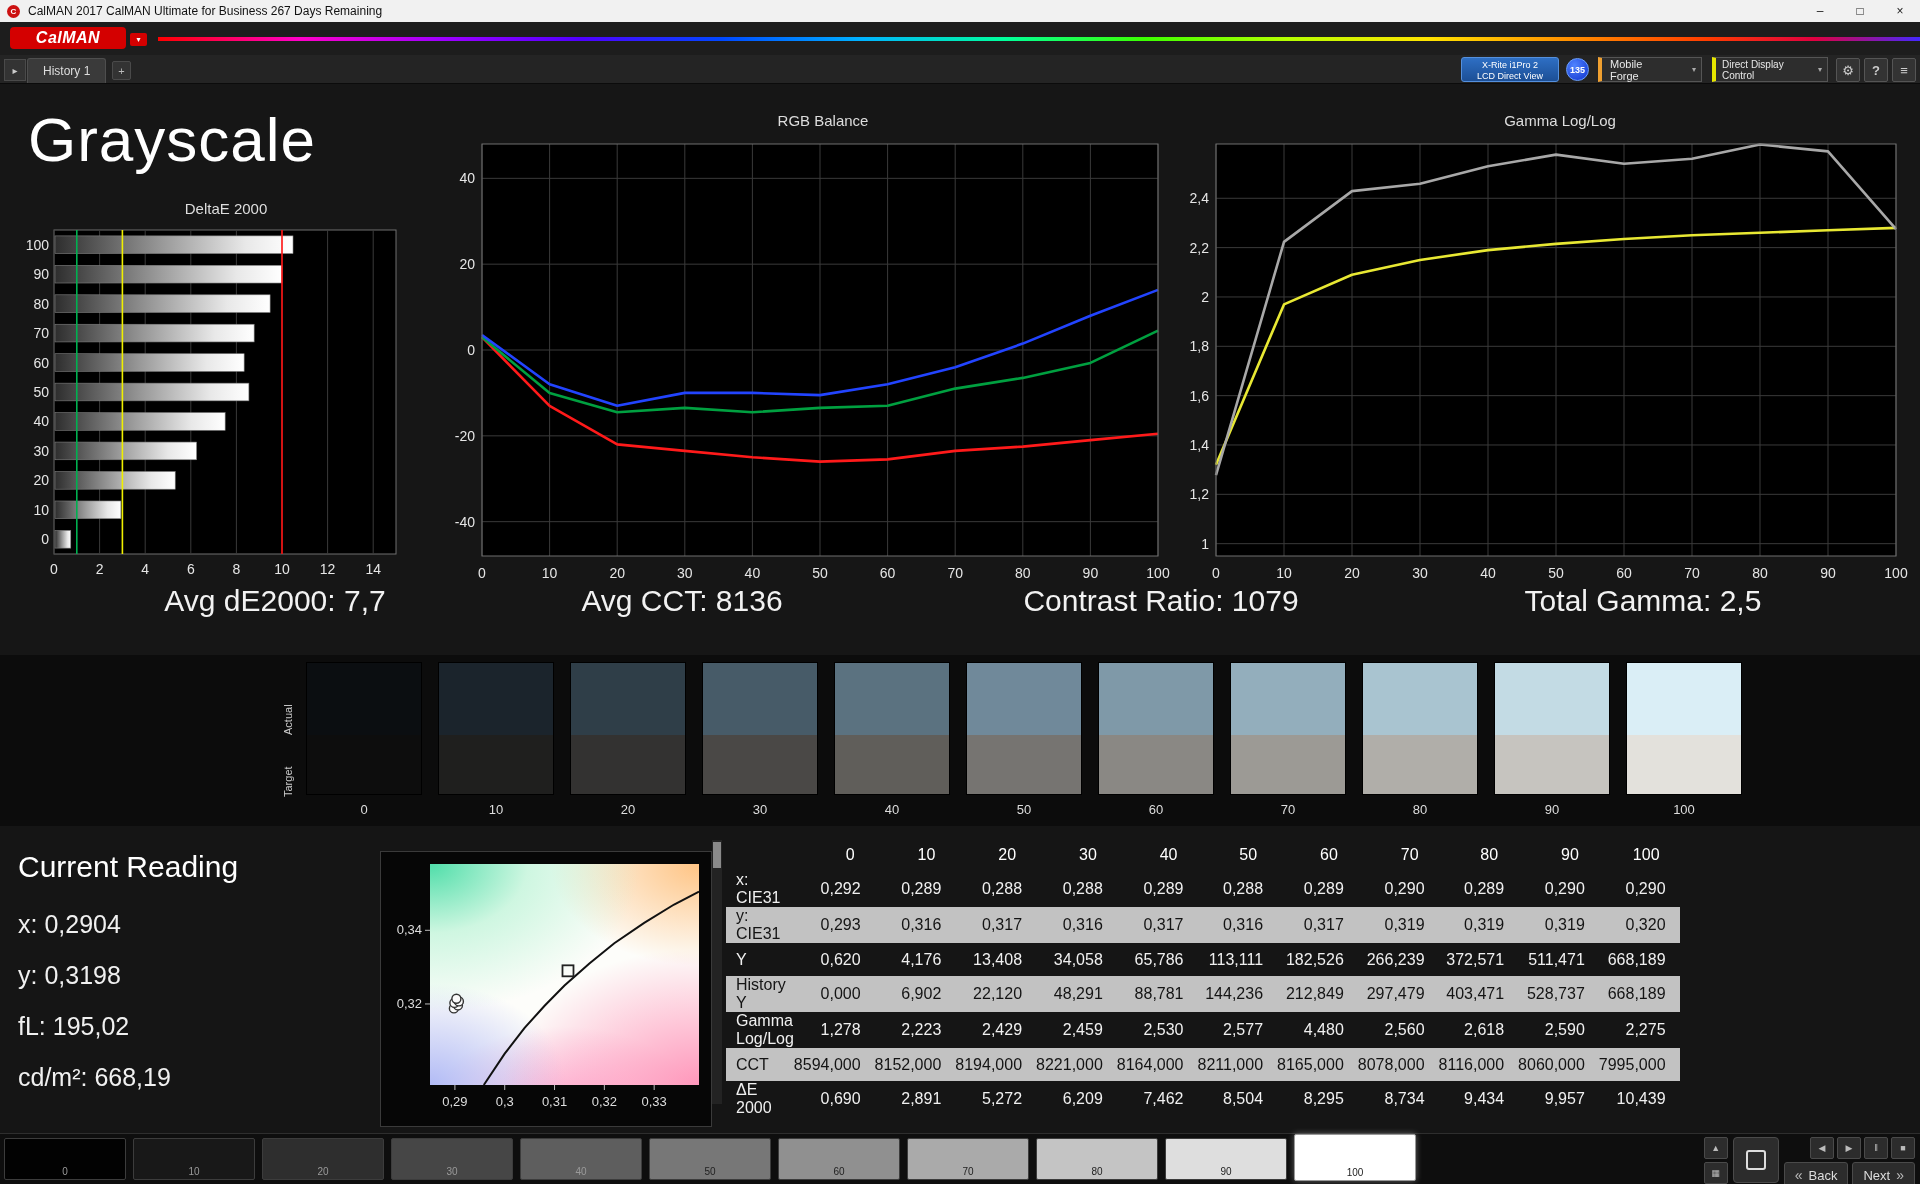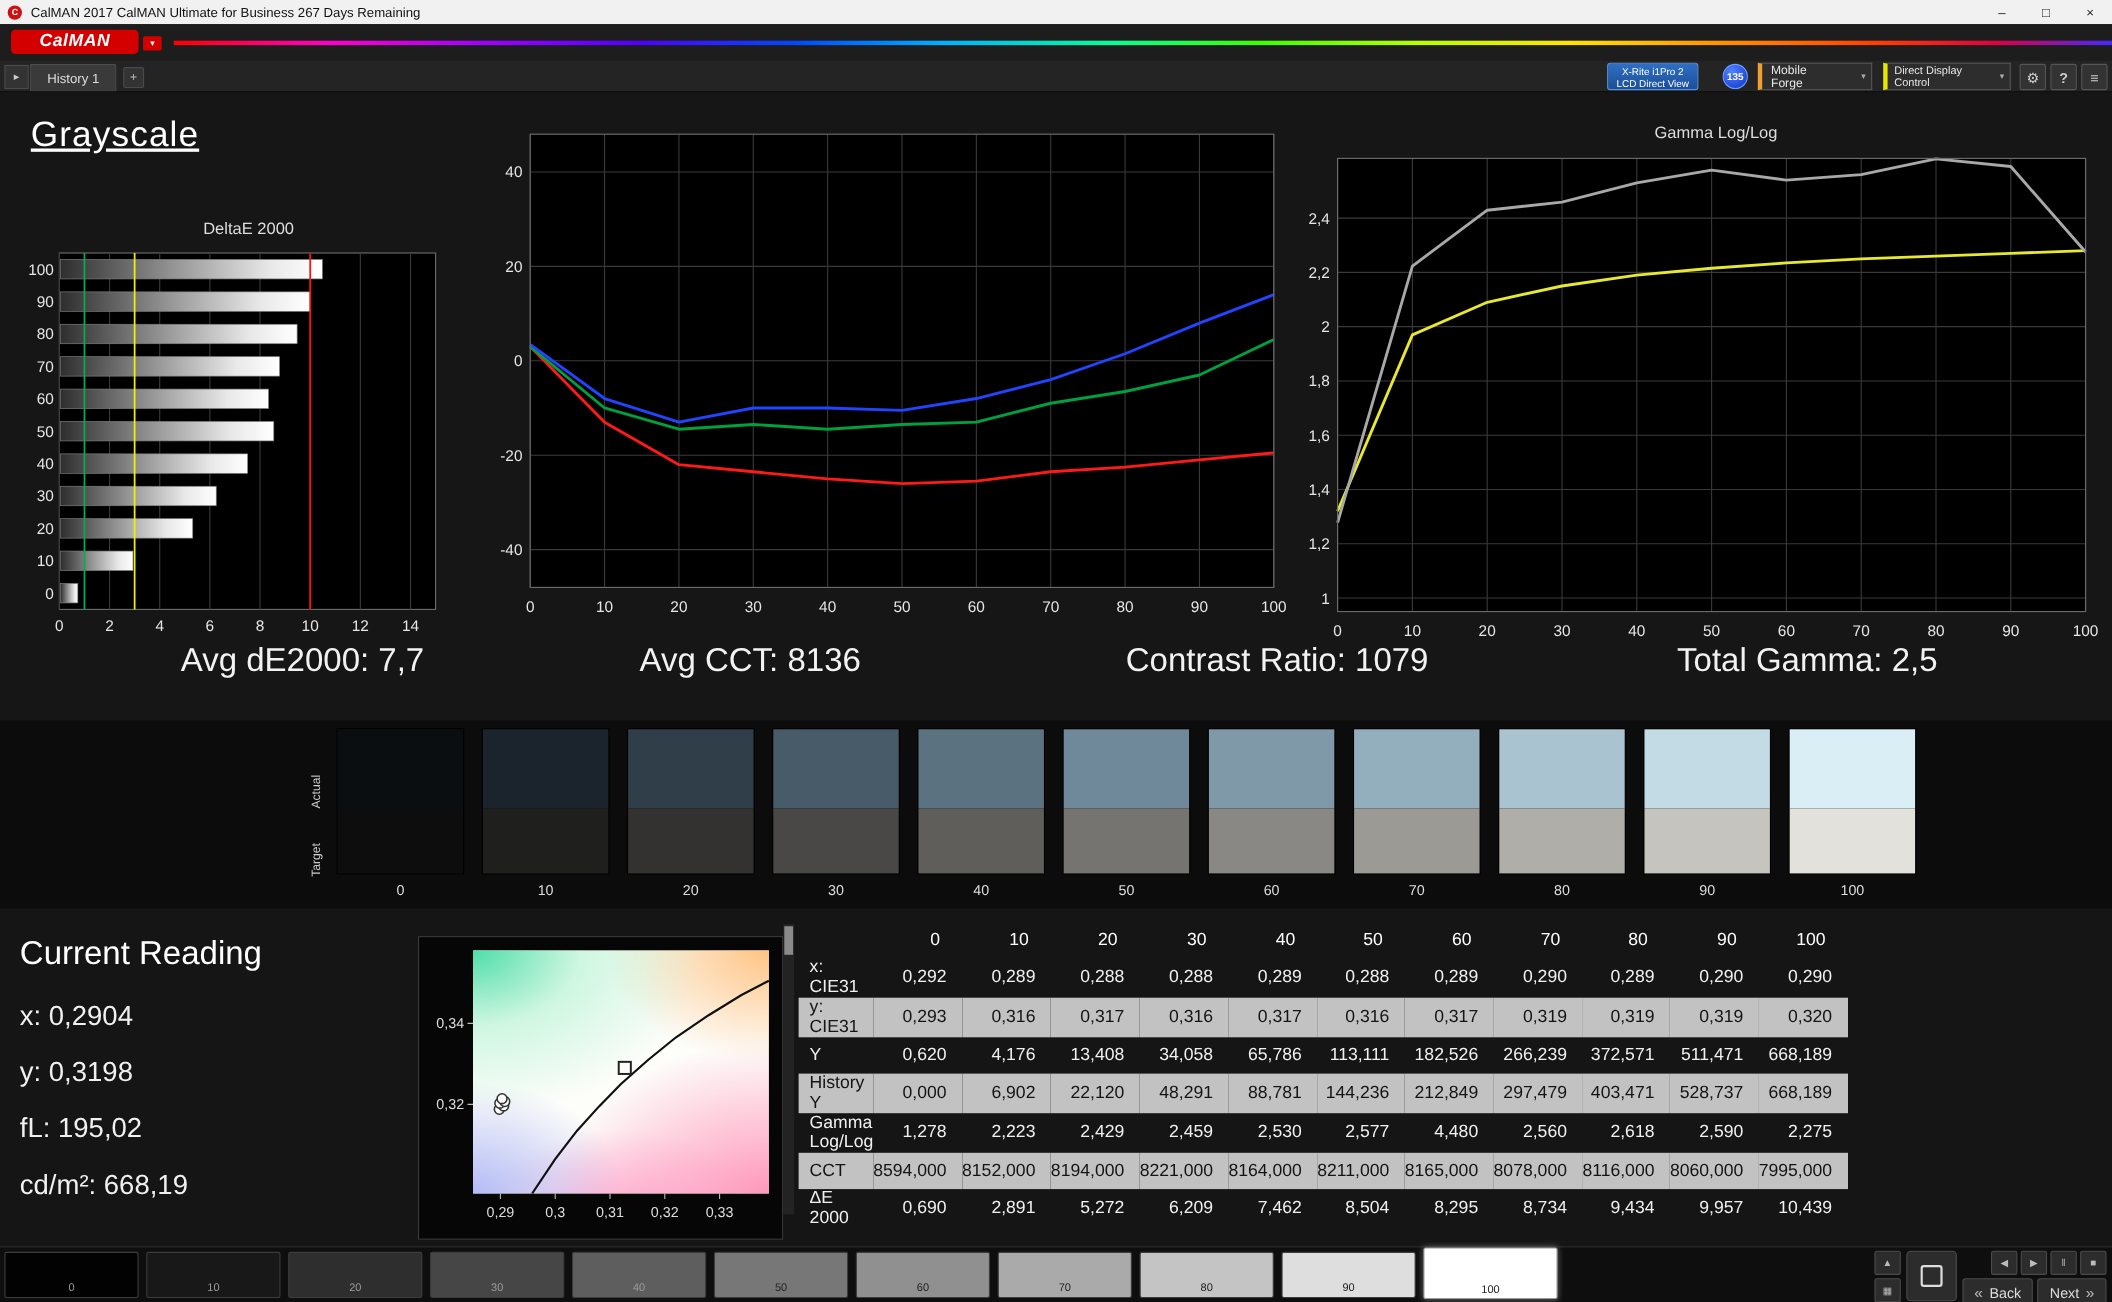--- a/index.html
+++ b/index.html
@@ -32,35 +32,35 @@
   .tabrow{position:absolute;top:55px;left:0;width:100%;height:28px;background:#242424;
           border-bottom:1px solid #0b0b0b;}
   .nav-btn{position:absolute;left:4px;top:4px;width:20px;height:20px;background:#333;border:1px solid #4a4a4a;
            color:#ccc;font-size:10px;display:flex;align-items:center;justify-content:center;}
   .tab{position:absolute;left:27px;top:3px;height:24px;padding:0 15px;background:#3a3a3a;
        border:1px solid #4e4e4e;border-bottom:none;border-radius:3px 3px 0 0;color:#ddd;font-size:12px;
        display:flex;align-items:center;}
   .add-tab{position:absolute;left:112px;top:6px;width:17px;height:17px;background:#333;border:1px solid #4a4a4a;
        color:#bbb;font-size:11px;border-radius:2px;display:flex;align-items:center;justify-content:center;}
   .ctrl{position:absolute;top:2px;height:25px;box-sizing:border-box;}
-  #meter-btn{left:1461px;width:83px;background:linear-gradient(#2e6fc4,#1c4f96);border:1px solid #5590dd;
+  #meter-btn{left:1461px;width:98px;background:linear-gradient(#2e6fc4,#1c4f96);border:1px solid #5590dd;
        border-radius:3px;color:#fff;font-size:9px;line-height:11px;text-align:center;padding-top:2px;}
   #badge{left:1566px;top:3px;width:23px;height:23px;border-radius:50%;
        background:radial-gradient(circle at 35% 30%,#4f83ff,#1133cc);border:1px solid #6aa0ff;
        color:#fff;font-size:9px;font-weight:bold;display:flex;align-items:center;justify-content:center;}
   .dd{background:#2d2d2d;border:1px solid #555;color:#e8e8e8;display:flex;align-items:center;}
   #source-dd{left:1598px;width:104px;border-left:4px solid #f0a030;font-size:11px;padding-left:8px;gap:32px;}
   #display-dd{left:1712px;width:116px;border-left:4px solid #e6e600;font-size:10px;padding-left:6px;}
   .dd .caret{margin-left:auto;margin-right:5px;font-size:8px;color:#aaa;}
   .sq-btn{width:24px;height:24px;top:3px;background:#333;border:1px solid #555;color:#ccc;border-radius:2px;
        display:flex;align-items:center;justify-content:center;font-size:13px;}
   #gear-btn{left:1836px;} #help-btn{left:1864px;font-weight:bold;} #menu-btn{left:1892px;}
 
   
-  .page-title{position:absolute;left:28px;top:104px;font-size:32px;font-weight:300;color:#fff;letter-spacing:1px;text-decoration:underline;}
+  .page-title{position:absolute;left:28px;top:104px;font-size:62px;font-weight:300;color:#fff;letter-spacing:1px;}
   .chart{position:absolute;}
   .chart-title{height:22px;text-align:center;color:#ddd;font-size:15px;}
   #chart-deltae{left:20px;top:200px;width:400px;} #chart-deltae .chart-title{padding-left:12px;}
   #chart-rgb{left:440px;top:112px;width:730px;}   #chart-rgb .chart-title{padding-left:36px;}
   #chart-gamma{left:1170px;top:112px;width:740px;} #chart-gamma .chart-title{padding-left:40px;}
   svg text{font-family:"Liberation Sans",sans-serif;}
   .stat{position:absolute;top:584px;transform:translateX(-50%);color:#f2f2f2;font-size:30px;
         font-weight:300;white-space:nowrap;}
 
   
@@ -233,20 +233,21 @@
         <rect x="35" y="278.98181818181814" width="65.9148" height="17.672727272727272" fill="url(#barg)" stroke="#808080" stroke-width="0.6"></rect>
         <text x="29" y="292.8181818181818" fill="#e6e6e6" font-size="14" text-anchor="end">10</text>
         <rect x="35" y="308.4363636363636" width="15.732" height="17.672727272727272" fill="url(#barg)" stroke="#808080" stroke-width="0.6"></rect>
         <text x="29" y="322.27272727272725" fill="#e6e6e6" font-size="14" text-anchor="end">0</text>
         <line x1="56.8" y1="8" x2="56.8" y2="332" stroke="#00b050" stroke-width="1.6"></line>
         <line x1="102.4" y1="8" x2="102.4" y2="332" stroke="#f0f000" stroke-width="1.6"></line>
         <line x1="262" y1="8" x2="262" y2="332" stroke="#ff1111" stroke-width="1.6"></line>
       </svg>
   </div>
   <div class="chart" id="chart-rgb">
+    <div class="chart-title">RGB Balance</div>
     <svg id="svg-rgb" width="730" height="452" viewBox="0 0 730 452">
         <rect x="42" y="10" width="676" height="412" fill="#000"></rect>
         <line x1="42" y1="44.33333333333333" x2="718" y2="44.33333333333333" stroke="#3a3a3a"></line>
         <text x="35" y="49.33333333333333" fill="#e6e6e6" font-size="14" text-anchor="end">40</text>
         <line x1="42" y1="130.16666666666669" x2="718" y2="130.16666666666669" stroke="#3a3a3a"></line>
         <text x="35" y="135.16666666666669" fill="#e6e6e6" font-size="14" text-anchor="end">20</text>
         <line x1="42" y1="216" x2="718" y2="216" stroke="#3a3a3a"></line>
         <text x="35" y="221" fill="#e6e6e6" font-size="14" text-anchor="end">0</text>
         <line x1="42" y1="301.83333333333337" x2="718" y2="301.83333333333337" stroke="#3a3a3a"></line>
         <text x="35" y="306.83333333333337" fill="#e6e6e6" font-size="14" text-anchor="end">-20</text>

